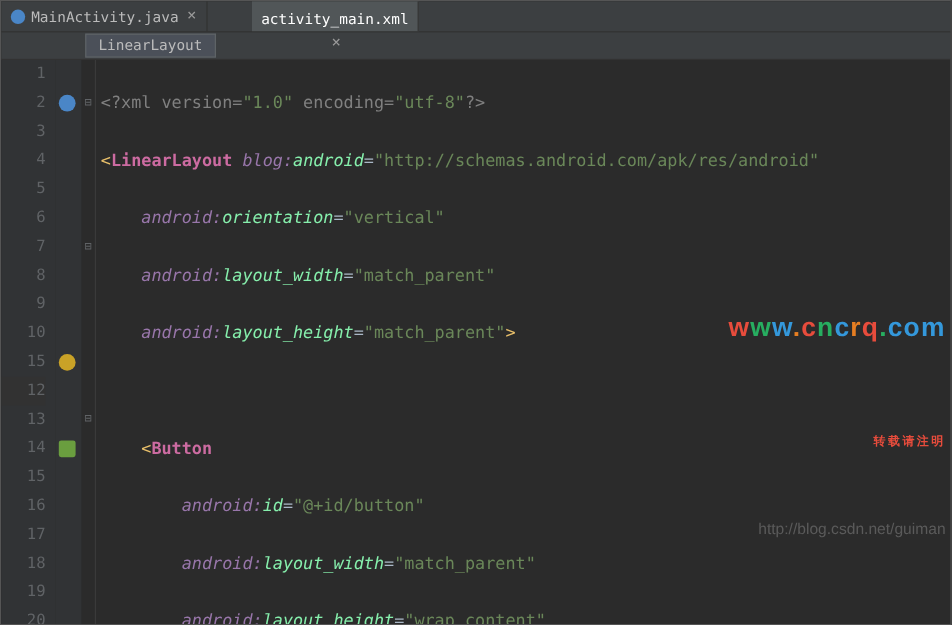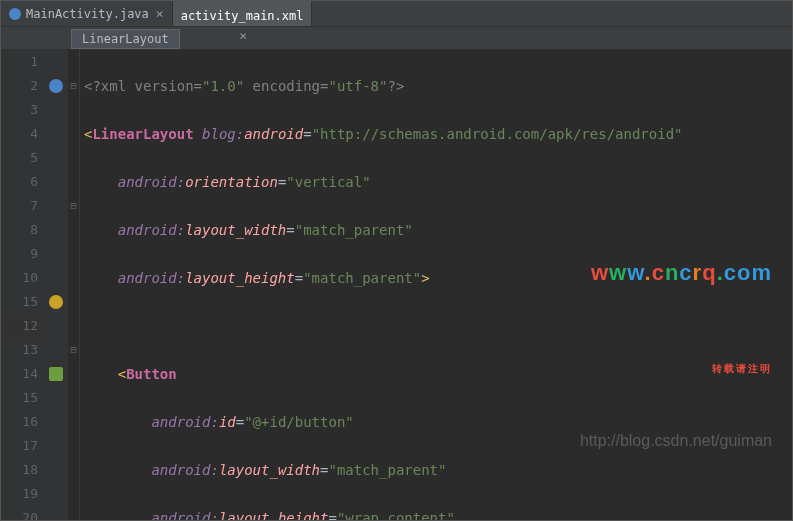--- a/index.html
+++ b/index.html
@@ -11,20 +11,21 @@
   width: 793px;
   height: 521px;
   overflow: hidden;
   border: 1px solid #555;
 }
 .tabs {
   display: flex;
   background: #3c3f41;
   border-bottom: 1px solid #323232;
   height: 26px;
+  gap: 37px;
 }
 .tab {
   display: flex;
   align-items: center;
   gap: 5px;
   padding: 3px 8px;
   font-size: 12px;
   color: #bbbbbb;
   border-right: 1px solid #323232;
 }
@@ -85,39 +86,39 @@
   line-height: 24px;
   font-size: 14px;
   white-space: pre;
   position: relative;
 }
 .ln { height: 24px; }
 .hl-line { background: #323232; }
 .t-tag-pink { color: #cc6ba1; font-weight: bold; }
 .t-angle { color: #e8bf6a; }
 .t-ns { color: #9876aa; font-style: italic; }
-.t-attr { color: #fca5a5; font-style: italic; }
+.t-attr { color: #86efac; font-style: italic; }
 .t-eq { color: #a9b7c6; }
 .t-str { color: #6a8759; }
 .t-pi { color: #808080; }
 .watermark {
   position: absolute;
-  right: 20px;
+  right: 4px;
   bottom: 20px;
   text-align: right;
   font-family: sans-serif;
   pointer-events: none;
 }
 .wm1 { font-size: 22px; font-weight: bold; letter-spacing: 1px; }
 .wm1 .r { color: #e74c3c; }
 .wm1 .g { color: #27ae60; }
 .wm1 .b { color: #3498db; }
 .wm1 .o { color: #e67e22; }
 .wm2 { font-size: 10px; color: #e74c3c; font-weight: bold; letter-spacing: 2px; }
-.wm3 { font-size: 16px; color: #5a5a5a; }
+.wm3 { font-size: 13px; color: #5a5a5a; }
 </style>
 </head>
 <body>
 
 <div class="tabs">
   <div class="tab">
     <span class="tab-icon" style="background:#4a86c7"></span>
     <span>MainActivity.java</span>
     <span class="tab-close">×</span>
   </div>

